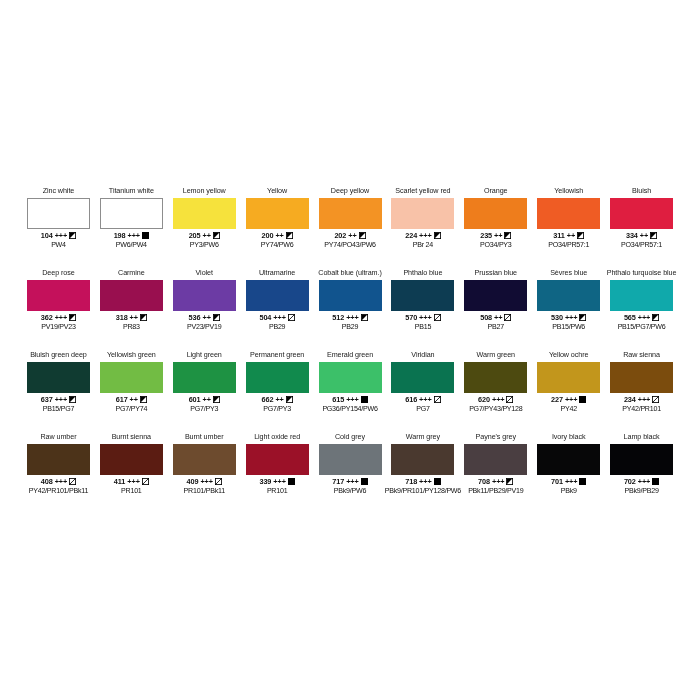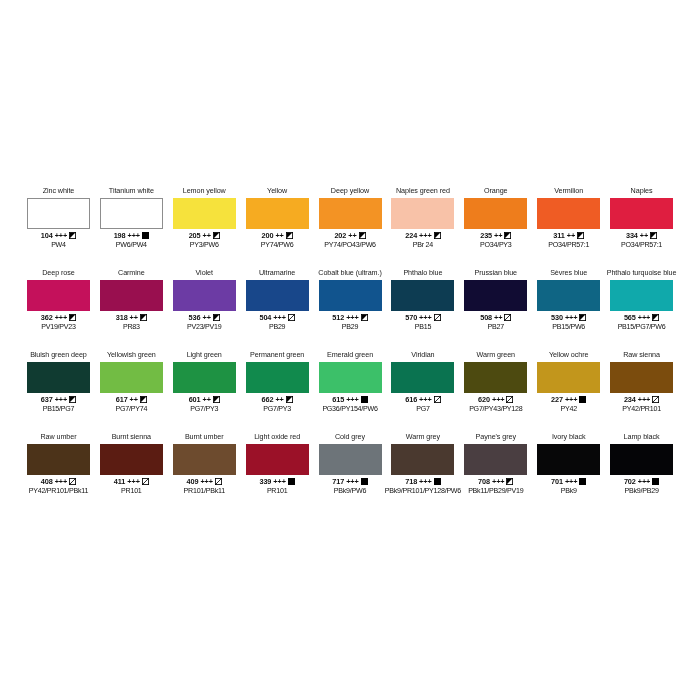--- a/index.html
+++ b/index.html
@@ -178,21 +178,21 @@
                 <svg width="7" height="7" viewBox="0 0 10 10">
                   <rect x="0.6" y="0.6" width="8.8" height="8.8" fill="none" stroke="#000" stroke-width="1.2"></rect>
                   <polygon points="1.2,1.2 8.8,1.2 1.2,8.8" fill="#000"></polygon>
                 </svg>
               </span>
             </div>
             <div class="meta-line2">PY74/PO43/PW6</div>
           </div>
         </div>
         <div class="cell">
-          <div class="swatch-name">Naples green red</div>
+          <div class="swatch-name">Scarlet yellow red</div>
           <div class="swatch" style="background: rgb(248, 194, 168);"></div>
           <div class="meta">
             <div class="meta-line1">
               <span>224</span>
               <span>+++</span>
               <span class="opacity-icon">
                 <svg width="7" height="7" viewBox="0 0 10 10">
                   <rect x="0.6" y="0.6" width="8.8" height="8.8" fill="none" stroke="#000" stroke-width="1.2"></rect>
                   <polygon points="1.2,1.2 8.8,1.2 1.2,8.8" fill="#000"></polygon>
                 </svg>
@@ -212,38 +212,38 @@
                 <svg width="7" height="7" viewBox="0 0 10 10">
                   <rect x="0.6" y="0.6" width="8.8" height="8.8" fill="none" stroke="#000" stroke-width="1.2"></rect>
                   <polygon points="1.2,1.2 8.8,1.2 1.2,8.8" fill="#000"></polygon>
                 </svg>
               </span>
             </div>
             <div class="meta-line2">PO34/PY3</div>
           </div>
         </div>
         <div class="cell">
-          <div class="swatch-name">Vermilion</div>
+          <div class="swatch-name">Yellowish</div>
           <div class="swatch" style="background: rgb(239, 92, 36);"></div>
           <div class="meta">
             <div class="meta-line1">
               <span>311</span>
               <span>++</span>
               <span class="opacity-icon">
                 <svg width="7" height="7" viewBox="0 0 10 10">
                   <rect x="0.6" y="0.6" width="8.8" height="8.8" fill="none" stroke="#000" stroke-width="1.2"></rect>
                   <polygon points="1.2,1.2 8.8,1.2 1.2,8.8" fill="#000"></polygon>
                 </svg>
               </span>
             </div>
             <div class="meta-line2">PO34/PR57:1</div>
           </div>
         </div>
         <div class="cell">
-          <div class="swatch-name">Naples</div>
+          <div class="swatch-name">Bluish</div>
           <div class="swatch" style="background: rgb(223, 30, 64);"></div>
           <div class="meta">
             <div class="meta-line1">
               <span>334</span>
               <span>++</span>
               <span class="opacity-icon">
                 <svg width="7" height="7" viewBox="0 0 10 10">
                   <rect x="0.6" y="0.6" width="8.8" height="8.8" fill="none" stroke="#000" stroke-width="1.2"></rect>
                   <polygon points="1.2,1.2 8.8,1.2 1.2,8.8" fill="#000"></polygon>
                 </svg>

